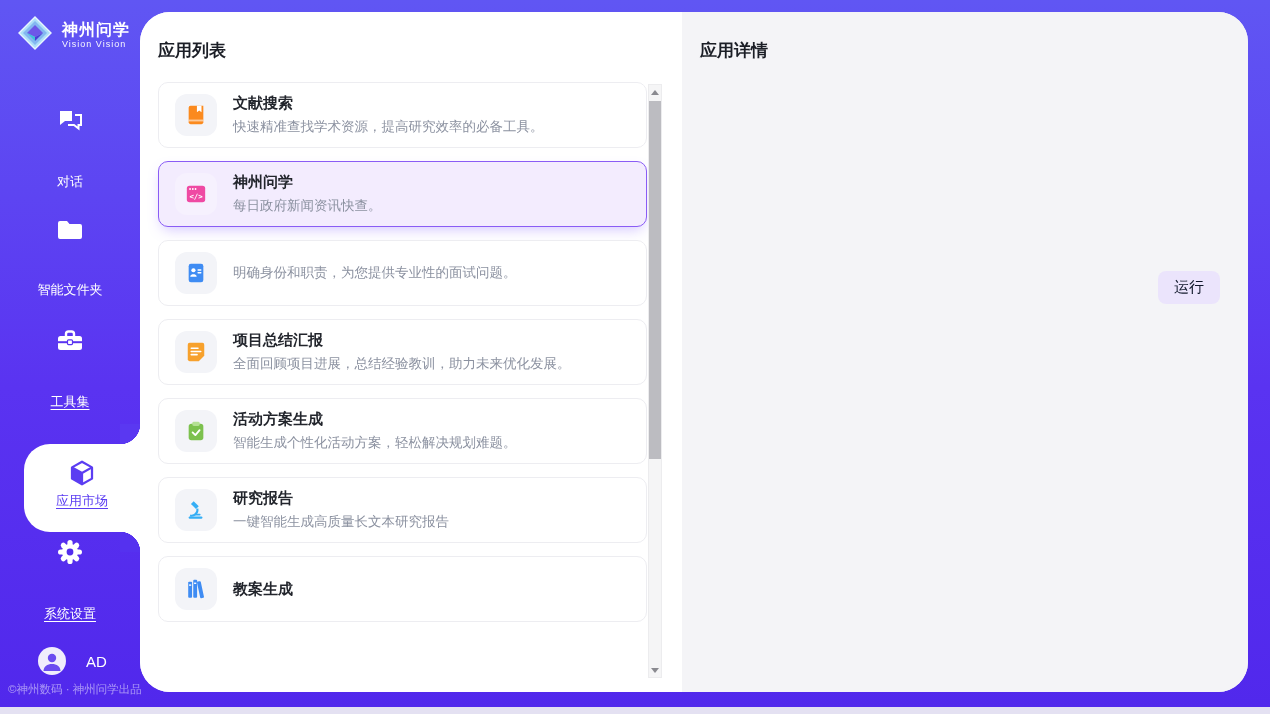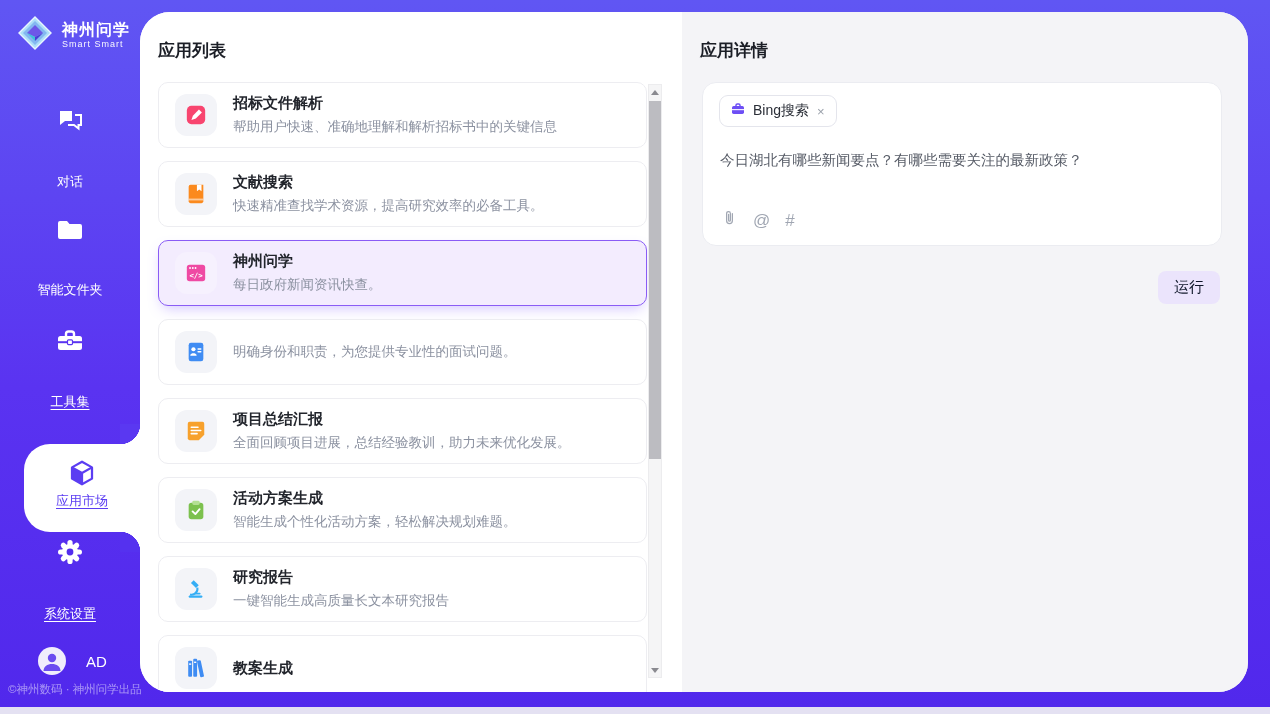--- a/index.html
+++ b/index.html
@@ -96,21 +96,21 @@
             <polygon points="19,3 35,19 19,35 3,19" fill="#aedff8"></polygon>
             <polygon points="19,7 31,19 19,31 7,19" fill="#7fb3ef" opacity=".9"></polygon>
             <polygon points="19,11 27,19 19,23 11,19" fill="#6d57e8"></polygon>
             <polygon points="11,19 19,23 19,27 13,21" fill="#3fc1d8"></polygon>
             <polygon points="27,19 19,23 19,27 25,21" fill="#4b3bd6"></polygon>
             <polygon points="19,3 35,19 19,35 3,19" fill="none" stroke="#e8f6ff" stroke-width="1.4"></polygon>
           </svg>
         </span>
         <span>
           <div class="logo-name">神州问学</div>
-          <div class="logo-sub">Smart Smart</div>
+          <div class="logo-sub">Vision Vision</div>
         </span>
       </div>
 
       <div class="nav-item" style="top:108px;">
         <span>
           <svg width="28" height="26" viewBox="0 0 28 26">
             <path d="M3 3h13v10H9l-5 4V3z" fill="#fff"></path>
             <path d="M19 7h6v10h-2.5v3.5L18 17h-6" fill="none" stroke="#fff" stroke-width="2"></path>
           </svg>
         </span><br>
@@ -178,32 +178,20 @@
       <div class="side-footer">©神州数码 · 神州问学出品</div>
     </div>
 
     <div class="content">
 
       <div class="list-panel">
         <div class="panel-title">应用列表</div>
 
         <div class="cards">
 
-          <div class="app-card">
-            <span class="tile">
-              <svg width="22" height="22" viewBox="0 0 24 24">
-                <rect x="2" y="2" width="20" height="20" rx="5" fill="#f8456f"></rect>
-                <path d="M7 17.5l1.6-4.8 6.6-6.6 3.2 3.2-6.6 6.6L7 17.5z" fill="#fff"></path>
-              </svg>
-            </span>
-            <span class="app-texts">
-              <span class="app-name">招标文件解析</span>
-              <span class="app-desc">帮助用户快速、准确地理解和解析招标书中的关键信息</span>
-            </span>
-          </div>
 
           <div class="app-card">
             <span class="tile">
               <svg width="22" height="22" viewBox="0 0 24 24">
                 <path d="M4 4a2 2 0 012-2h14v18a2 2 0 01-2 2H6a2 2 0 01-2-2V4z" fill="#fb8a1e"></path>
                 <path d="M13 2h5v7l-2.5-2L13 9V2z" fill="#fff"></path>
                 <rect x="4" y="17" width="16" height="2" fill="#ffffff" opacity=".55"></rect>
               </svg>
             </span>
             <span class="app-texts">
@@ -313,44 +301,19 @@
           <span class="sb-thumb"></span>
           <span class="sb-btn sb-down">
               <span class="tri-down"></span>
             </span>
         </div>
       </div>
 
       <div class="detail-panel">
         <div class="panel-title">应用详情</div>
 
-        <div class="input-card">
-          <span class="chip">
-            <span>
-              <svg width="16" height="16" viewBox="0 0 24 24">
-                <path d="M9 8V6.5A2 2 0 0111 4.5h2a2 2 0 012 2V8" fill="none" stroke="#6d4ef5" stroke-width="2.2"></path>
-                <rect x="3" y="7.5" width="18" height="12" rx="2.5" fill="#6d4ef5"></rect>
-                <rect x="3" y="12" width="18" height="1.8" fill="#fff" opacity=".9"></rect>
-              </svg>
-            </span>
-            <span class="chip-label">Bing搜索</span>
-            <span class="chip-close">×</span>
-          </span>
-
-          <div class="query">今日湖北有哪些新闻要点？有哪些需要关注的最新政策？</div>
-
-          <div class="composer">
-            <span>
-              <svg width="17" height="18" viewBox="0 0 20 22">
-                <path d="M13.5 5.5v9a3.5 3.5 0 01-7 0v-9a2.3 2.3 0 014.6 0v8.2a1.1 1.1 0 01-2.2 0V6.5" fill="none" stroke="#a0a6b2" stroke-width="1.5" stroke-linecap="round"></path>
-              </svg>
-            </span>
-            <span class="sym">@</span>
-            <span class="sym">#</span>
-          </div>
-        </div>
 
         <button class="run-btn">运行</button>
       </div>
 
     </div>
   </div>
 </div>
 
 </body></html>

